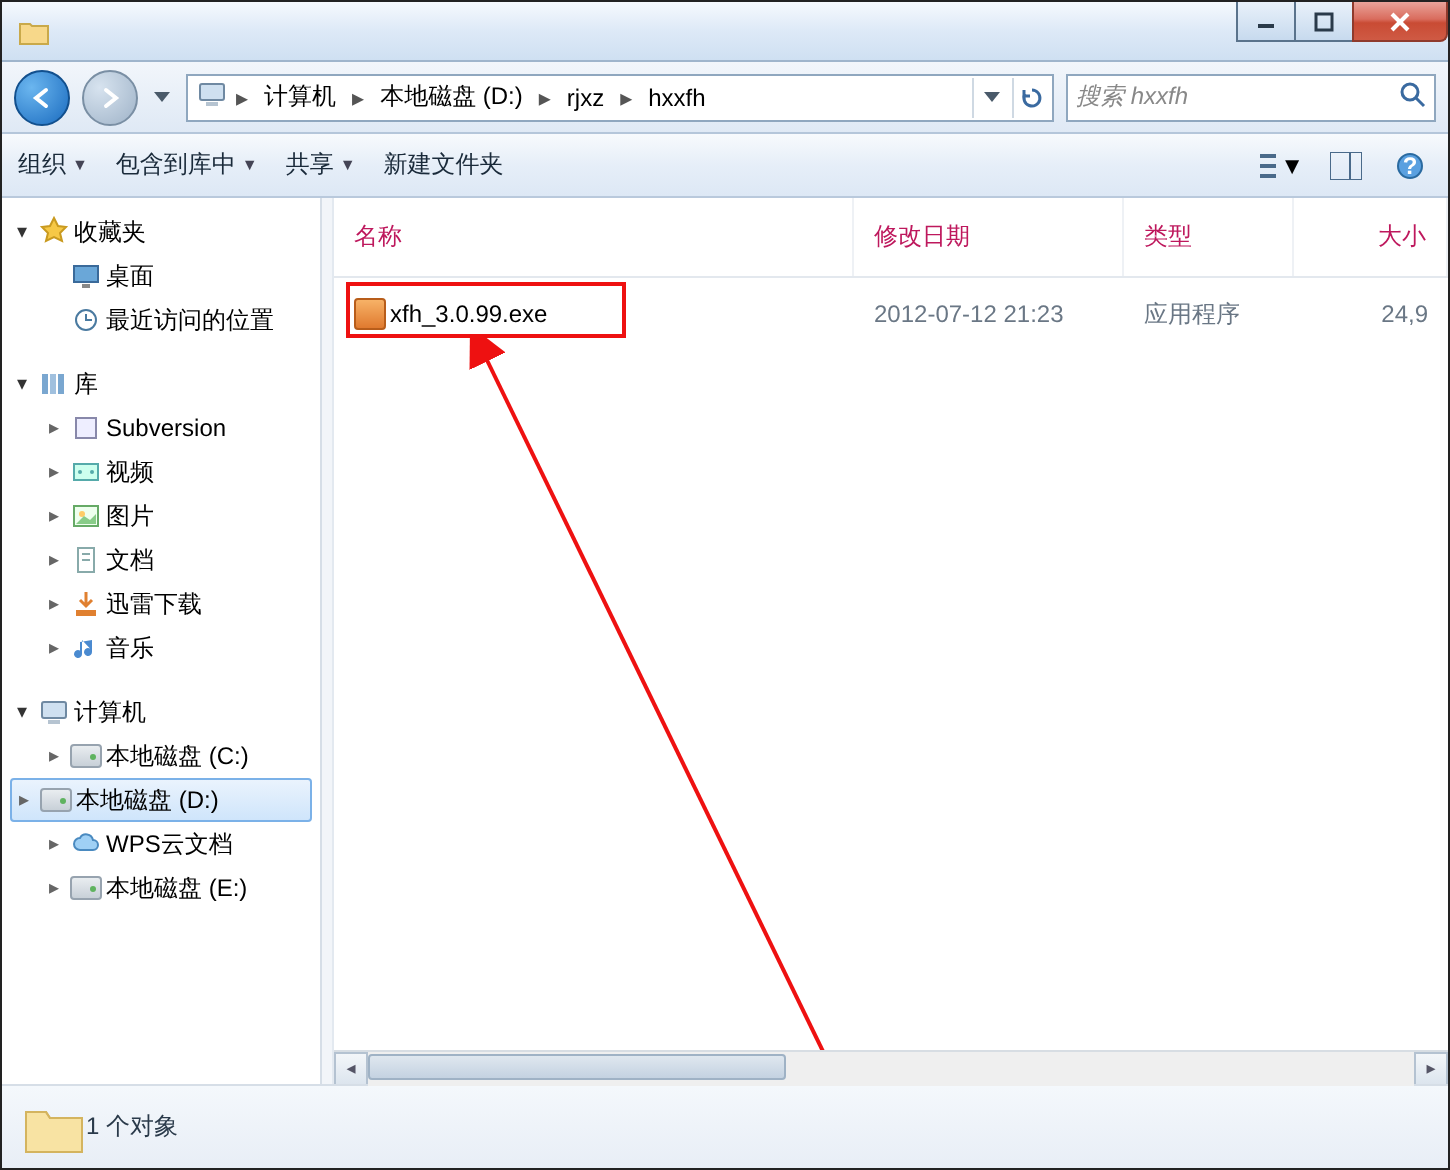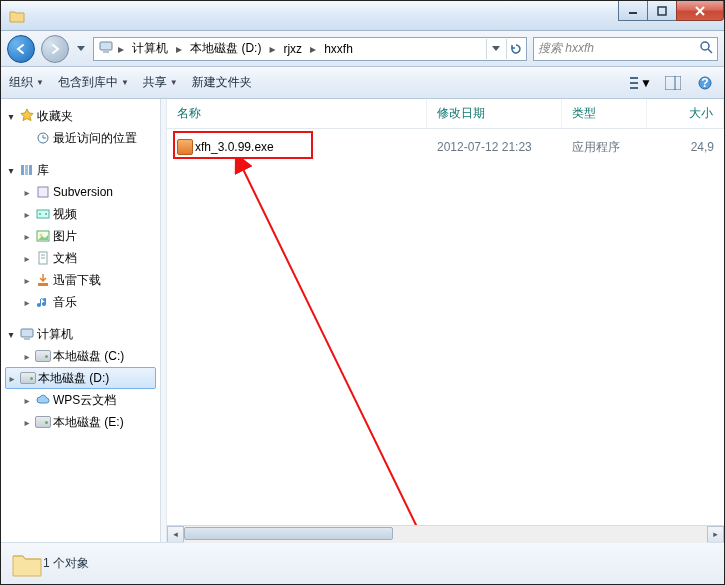--- a/index.html
+++ b/index.html
@@ -53,21 +53,21 @@
 .tree .twisty { width:12px; text-align:center; color:#666; font-size:10px; }
 .tree .twisty.open::before { content: "▾"; color:#333; }
 .tree .twisty.closed::before { content: "▸"; }
 .tree .twisty.none::before { content: ""; }
 .tree .ticon { width:16px; height:16px; display:flex; align-items:center; justify-content:center; }
 .tree .lvl1 { padding-left: 4px; }
 .tree .lvl2 { padding-left: 20px; }
 .tree .group-gap { height: 10px; }
 
 
-.columns { height: 30px; border-bottom: 1px solid #e3e8ee; display:flex; align-items:center; color:#0f766e; }
+.columns { height: 40px; border-bottom: 1px solid #e3e8ee; display:flex; align-items:center; color:#be185d; }
 .columns .col { padding: 0 10px; border-right: 1px solid #eef1f5; height:100%; display:flex; align-items:center; }
 .col-name { flex: 0 0 260px; }
 .col-date { flex: 0 0 135px; }
 .col-type { flex: 0 0 85px; }
 .col-size { flex: 1; text-align: right; justify-content:flex-end; }
 
 .filelist { flex:1; overflow:auto; position:relative; }
 .row { display:flex; align-items:center; height:24px; }
 .row .cell { padding: 0 10px; }
 .cell-name { flex:0 0 260px; display:flex; align-items:center; gap:2px; }
@@ -228,20 +228,32 @@
                 </svg>
               </span>
           <span>收藏夹</span>
         </div>
           </li>
         <li>
             <div class="node lvl2">
               <span class="twisty none"></span>
               <span class="ticon">
                 <svg width="14" height="14">
+                  <rect x="1" y="2" width="12" height="8" fill="#6aa7d8" stroke="#3a6a9a"></rect>
+                  <rect x="5" y="11" width="4" height="2" fill="#888"></rect>
+                </svg>
+              </span>
+              <span>桌面</span>
+            </div>
+          </li>
+        <li>
+            <div class="node lvl2">
+              <span class="twisty none"></span>
+              <span class="ticon">
+                <svg width="14" height="14">
                   <circle cx="7" cy="7" r="5" fill="none" stroke="#4a7aa0"></circle>
                   <path d="M7 4 v3 h3" stroke="#4a7aa0" fill="none"></path>
                 </svg>
               </span>
               <span>最近访问的位置</span>
             </div>
           </li>
 
         <li class="group-gap"></li>
 

